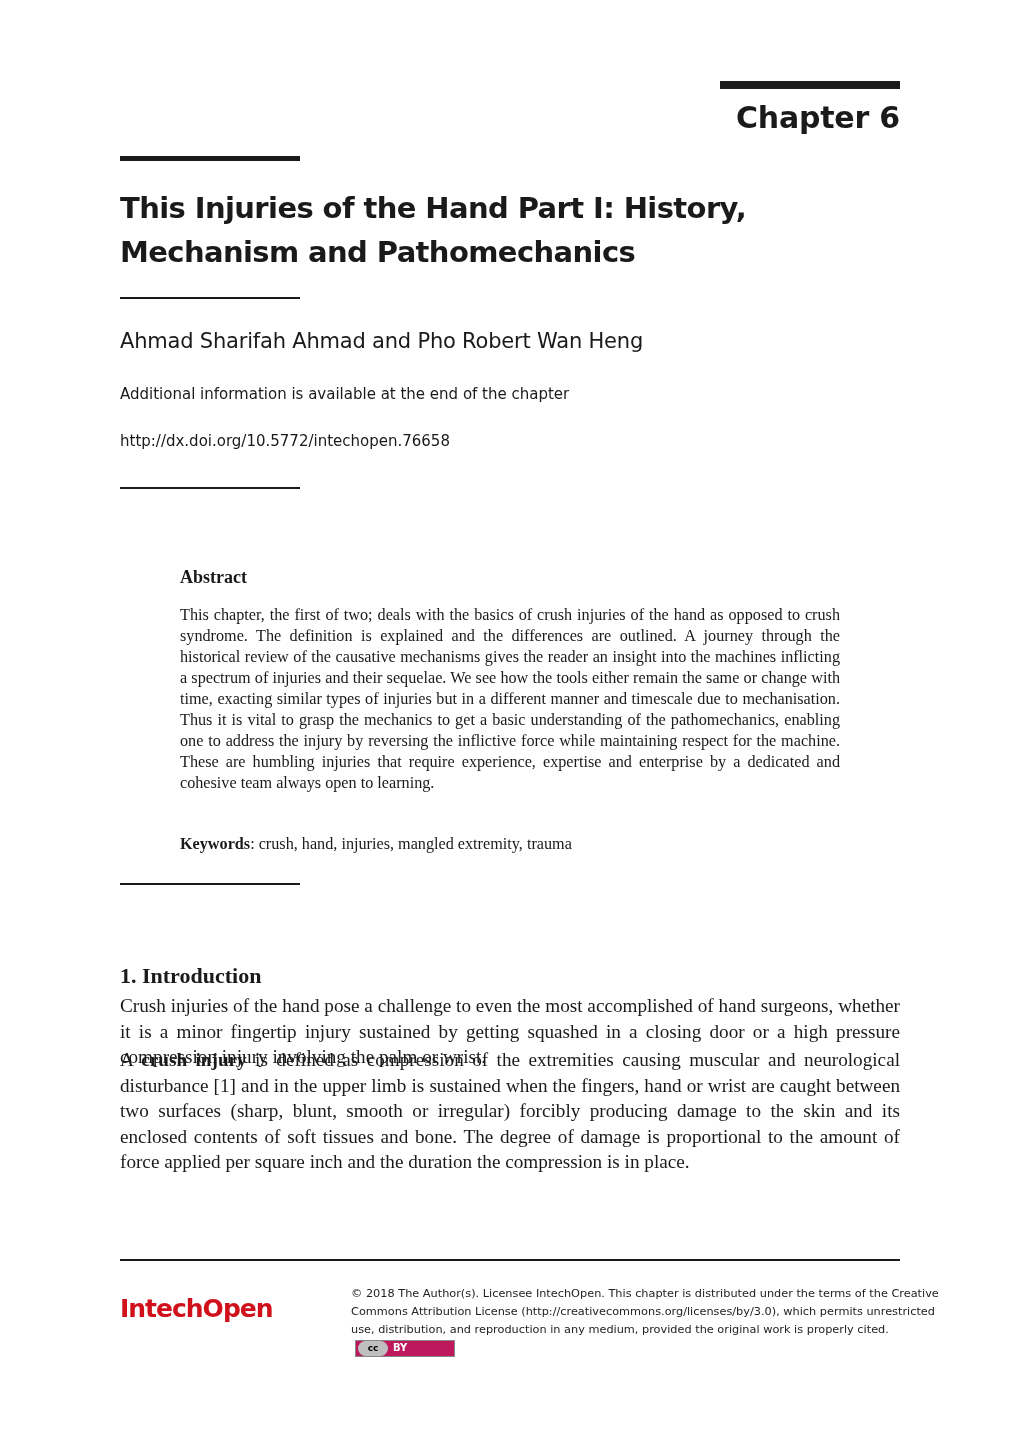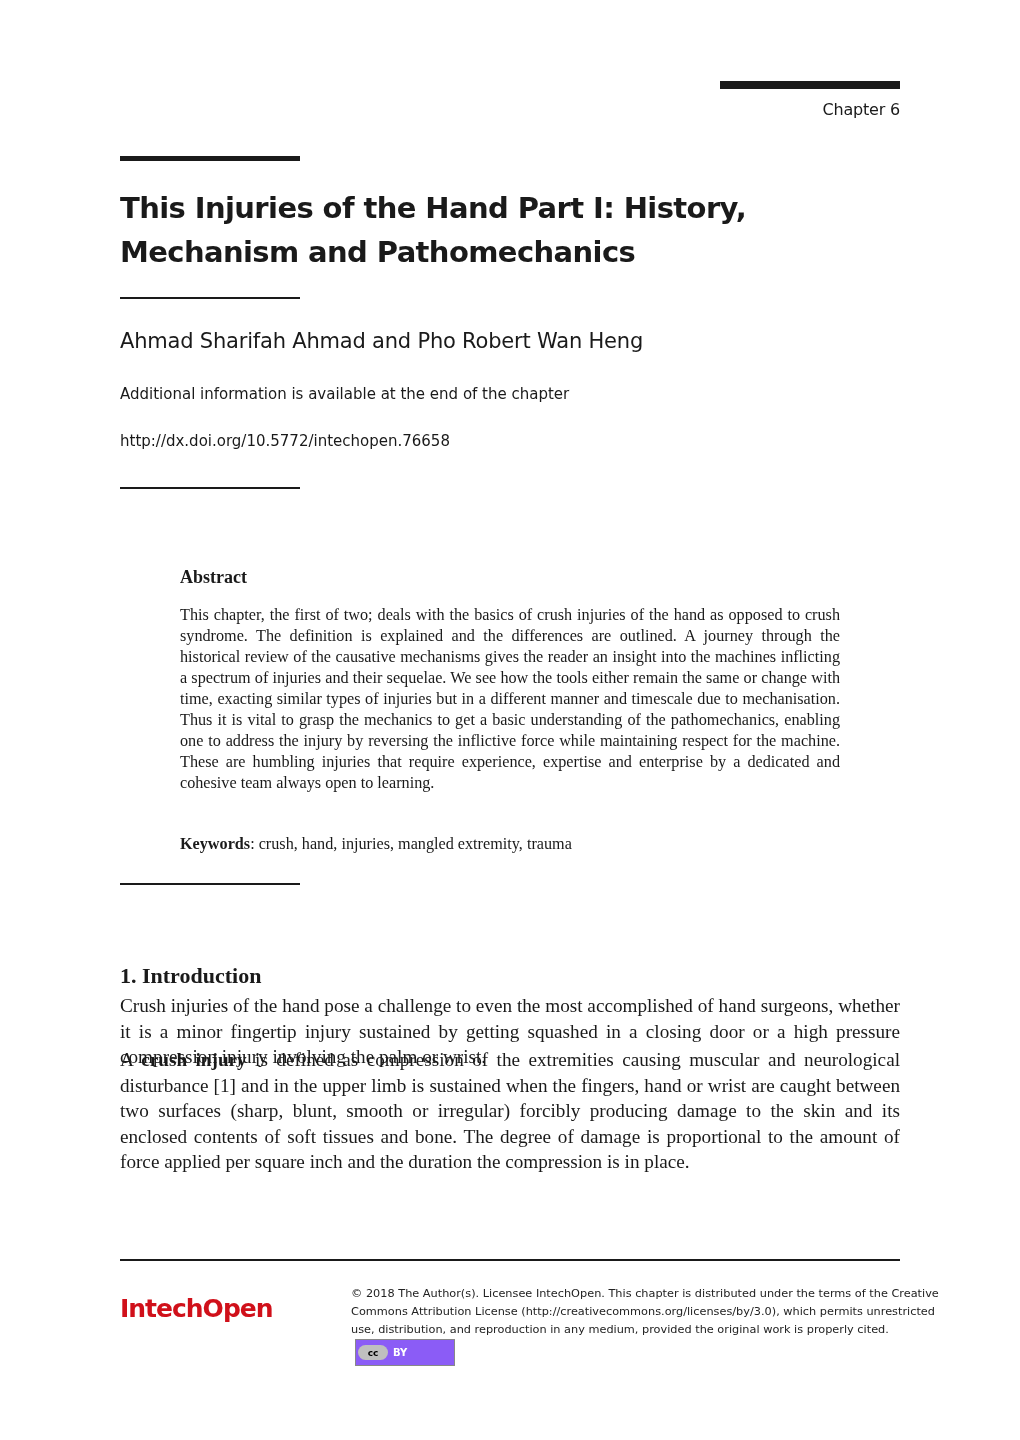--- a/index.html
+++ b/index.html
@@ -3,21 +3,21 @@
 <meta charset="utf-8">
 <style>
   html, body { margin: 0; padding: 0; background: #ffffff; }
   body { width: 1020px; height: 1440px; position: relative; overflow: hidden; color: #1a1a1a; }
   .abs { position: absolute; }
   .rule { position: absolute; background: #1a1a1a; }
   .sans { font-family: "DejaVu Sans", "Liberation Sans", sans-serif; }
   .serif { font-family: "Liberation Serif", "DejaVu Serif", serif; }
 
   #chapter-bar { left: 720px; top: 81px; width: 180px; height: 8px; }
-  #chapter-label { right: 120px; top: 100px; font-size: 16px; font-weight: normal; letter-spacing: -0.2px; margin-left: 40px; }
+  #chapter-label { right: 120px; top: 100px; font-size: 30px; font-weight: bold; letter-spacing: -0.2px; margin-left: 40px; }
 
   #title-bar-top { left: 120px; top: 156px; width: 180px; height: 5px; }
   #title { left: 120px; top: 186px; width: 800px; font-size: 29px; font-weight: bold; line-height: 44px; letter-spacing: -0.6px; }
   #title-bar-bottom { left: 120px; top: 297px; width: 180px; height: 2px; }
 
   #authors { left: 120px; top: 329px; font-size: 21px; letter-spacing: -0.2px; }
   #additional-info { left: 120px; top: 385px; font-size: 15px; text-align: center; }
   #doi { left: 120px; top: 432px; font-size: 15px; }
   #doi-bar { left: 120px; top: 487px; width: 180px; height: 2px; }
 
@@ -28,21 +28,21 @@
   #section-bar { left: 120px; top: 883px; width: 180px; height: 2px; }
   #section-heading { left: 120px; top: 931px; font-size: 22px; font-weight: bold; margin-top: 32px; }
 
   .para { position: absolute; left: 120px; width: 780px; font-size: 19.2px; line-height: 25.5px; text-align: justify; }
   #intro-p1 { top: 993px; }
   #intro-p2 { top: 1039px; margin-top: 8px; }
 
   #footer-rule { left: 120px; top: 1259px; width: 780px; height: 2px; }
   #logo { left: 120px; top: 1294px; font-size: 25px; font-weight: bold; color: #d0101a; letter-spacing: -1px; }
   #license { left: 314px; top: 1285px; width: 600px; font-size: 11.3px; line-height: 18px; color: #222; margin-left: 37px; }
-  #cc-badge { display: inline-flex; align-items: center; vertical-align: middle; width: 100px; height: 27px; background: #8b5cf6; border: 1px solid #888; margin-left: 4px; box-sizing: border-box; }
+  #cc-badge { display: inline-flex; align-items: center; vertical-align: middle; width: 100px; height: 17px; background: #be185d; border: 1px solid #888; margin-left: 4px; box-sizing: border-box; }
   #cc-icon { display: inline-flex; align-items: center; justify-content: center; width: 30px; height: 15px; background: #bfbfbf; color: #000; font-weight: bold; font-size: 9px; border-radius: 8px; margin-left: 2px; }
   #cc-by { color: #fff; font-weight: bold; font-size: 10px; margin-left: 5px; }
 </style>
 </head>
 <body>
 
 <div class="rule" id="chapter-bar"></div>
 <div class="abs sans" id="chapter-label">Chapter 6</div>
 
 <div class="rule" id="title-bar-top"></div>

